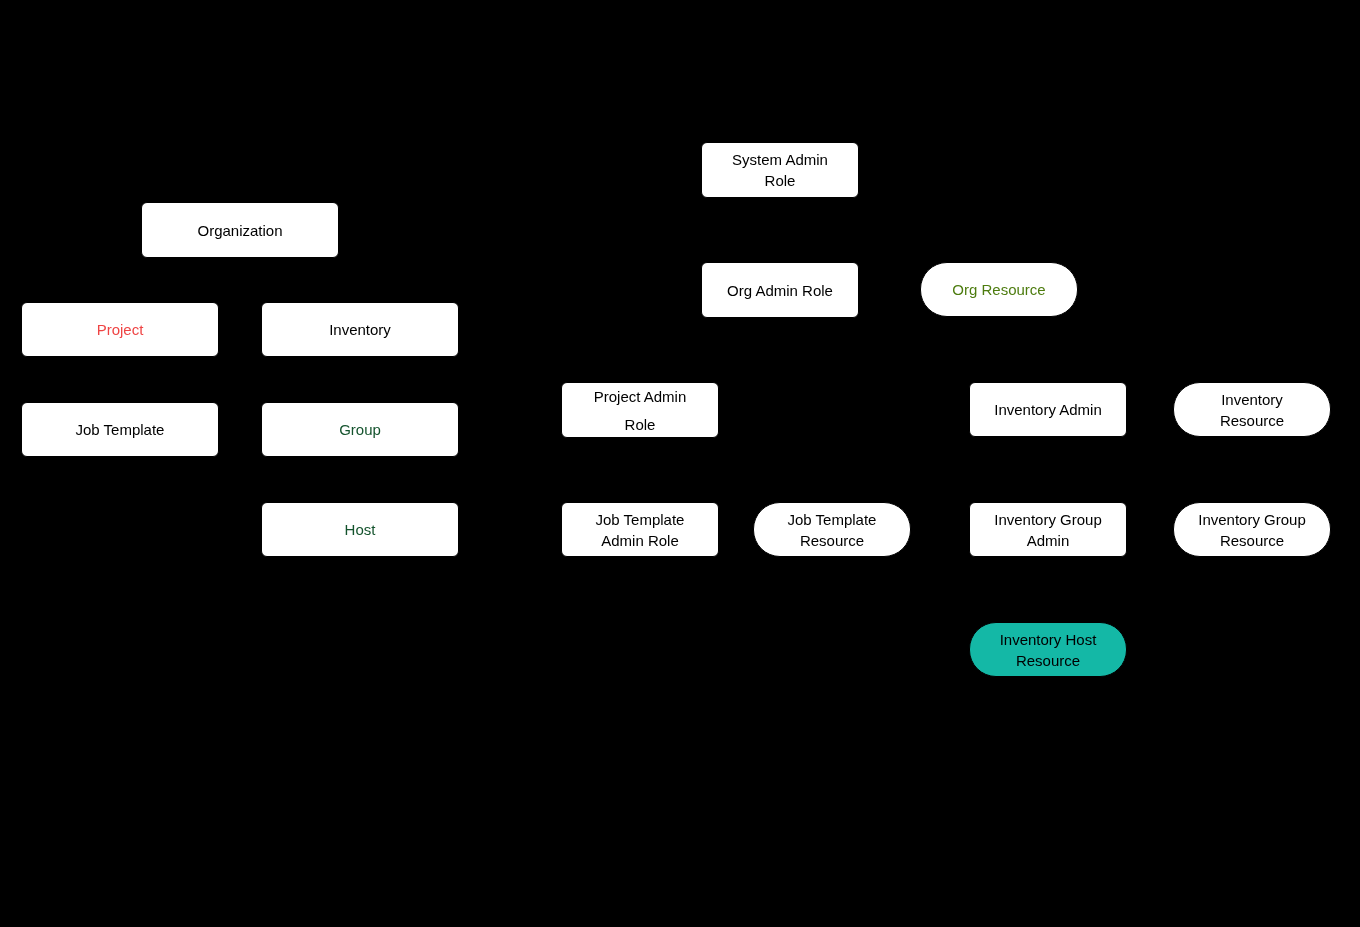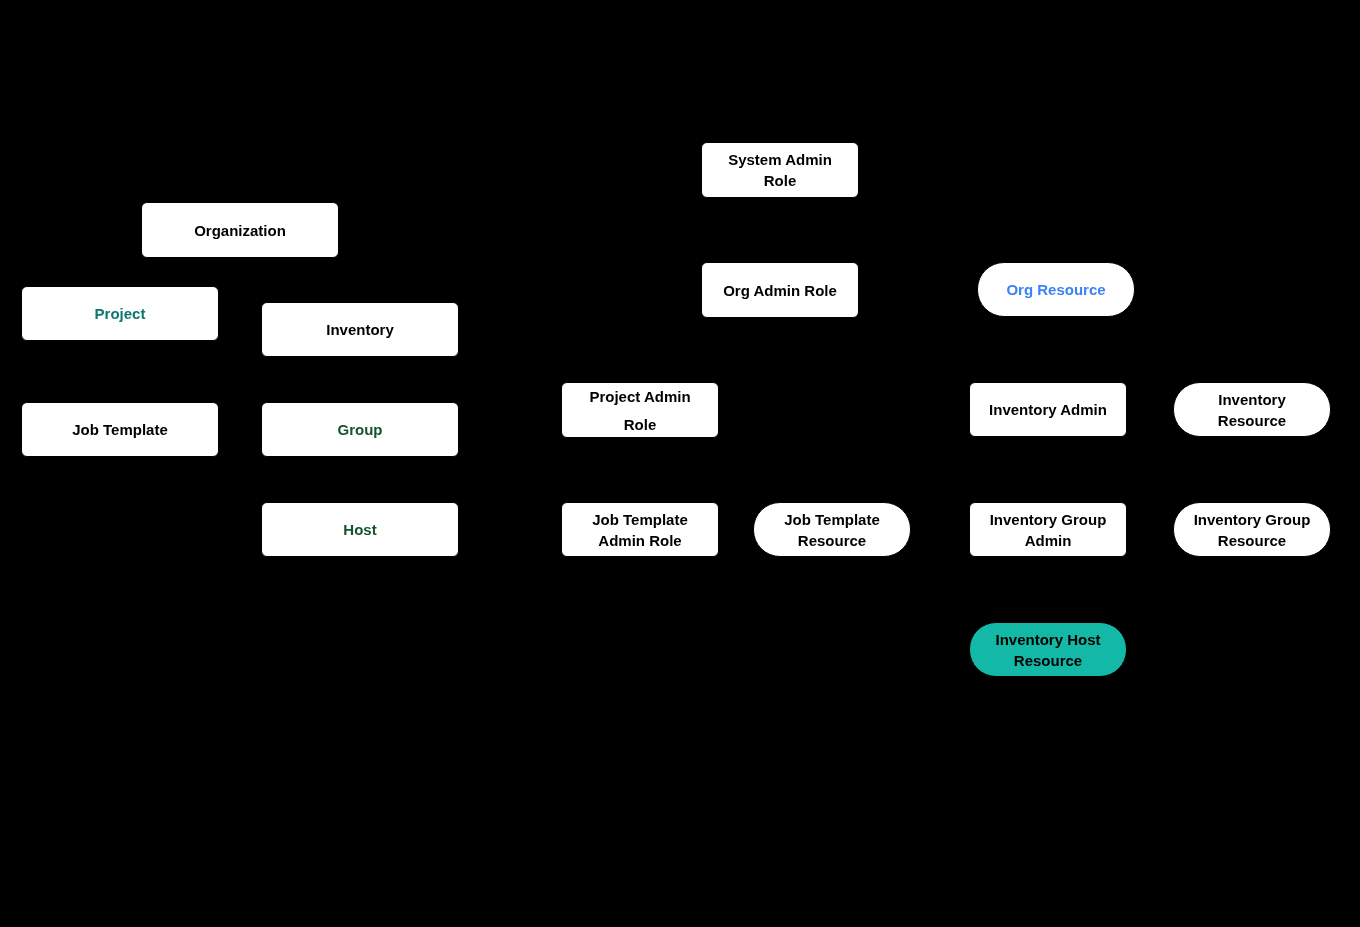--- a/index.html
+++ b/index.html
@@ -21,41 +21,40 @@
     color: #000000;
     border: 1px solid #000000;
     box-sizing: border-box;
     display: flex;
     flex-direction: column;
     align-items: center;
     justify-content: center;
     text-align: center;
     font-size: 15px;
     line-height: 21px;
-    font-weight: bold;
   }
   .node.rect {
     border-radius: 6px;
   }
   .node.pill {
     border-radius: 27px;
   }
   .node .line {
     display: block;
     white-space: nowrap;
   }
 </style>
 </head>
 <body>
 
 <div class="canvas" style="background: rgb(0, 0, 0);">
     <div class="node rect" style="left: 141px; top: 202px; width: 198px; height: 56px; background: rgb(255, 255, 255); color: rgb(0, 0, 0);">
       <span class="line">Organization</span>
     </div>
-    <div class="node rect" style="left: 21px; top: 286px; width: 198px; height: 55px; background: rgb(255, 255, 255); color: #0f766e;">
+    <div class="node rect" style="left: 21px; top: 302px; width: 198px; height: 55px; background: rgb(255, 255, 255); color: #ef4444;">
       <span class="line">Project</span>
     </div>
     <div class="node rect" style="left: 261px; top: 302px; width: 198px; height: 55px; background: rgb(255, 255, 255); color: rgb(0, 0, 0);">
       <span class="line">Inventory</span>
     </div>
     <div class="node rect" style="left: 21px; top: 402px; width: 198px; height: 55px; background: rgb(255, 255, 255); color: rgb(0, 0, 0);">
       <span class="line">Job Template</span>
     </div>
     <div class="node rect" style="left: 261px; top: 402px; width: 198px; height: 55px; background: rgb(255, 255, 255); color: #14532d;">
       <span class="line">Group</span>
@@ -63,21 +62,21 @@
     <div class="node rect" style="left: 261px; top: 502px; width: 198px; height: 55px; background: rgb(255, 255, 255); color: #14532d;">
       <span class="line">Host</span>
     </div>
     <div class="node rect" style="left: 701px; top: 142px; width: 158px; height: 56px; background: rgb(255, 255, 255); color: rgb(0, 0, 0);">
       <span class="line">System Admin</span>
       <span class="line">Role</span>
     </div>
     <div class="node rect" style="left: 701px; top: 262px; width: 158px; height: 56px; background: rgb(255, 255, 255); color: rgb(0, 0, 0);">
       <span class="line">Org Admin Role</span>
     </div>
-    <div class="node pill" style="left: 977px; top: 262px; width: 158px; height: 55px; background: rgb(255, 255, 255); color: #3b82f6;">
+    <div class="node pill" style="left: 920px; top: 262px; width: 158px; height: 55px; background: rgb(255, 255, 255); color: #4d7c0f;">
       <span class="line">Org Resource</span>
     </div>
     <div class="node rect" style="left: 561px; top: 382px; width: 158px; height: 56px; background: rgb(255, 255, 255); color: rgb(0, 0, 0); gap: 7px;">
       <span class="line">Project Admin</span>
       <span class="line">Role</span>
     </div>
     <div class="node rect" style="left: 969px; top: 382px; width: 158px; height: 55px; background: rgb(255, 255, 255); color: rgb(0, 0, 0);">
       <span class="line">Inventory Admin</span>
     </div>
     <div class="node pill" style="left: 1173px; top: 382px; width: 158px; height: 55px; background: rgb(255, 255, 255); color: rgb(0, 0, 0);">

